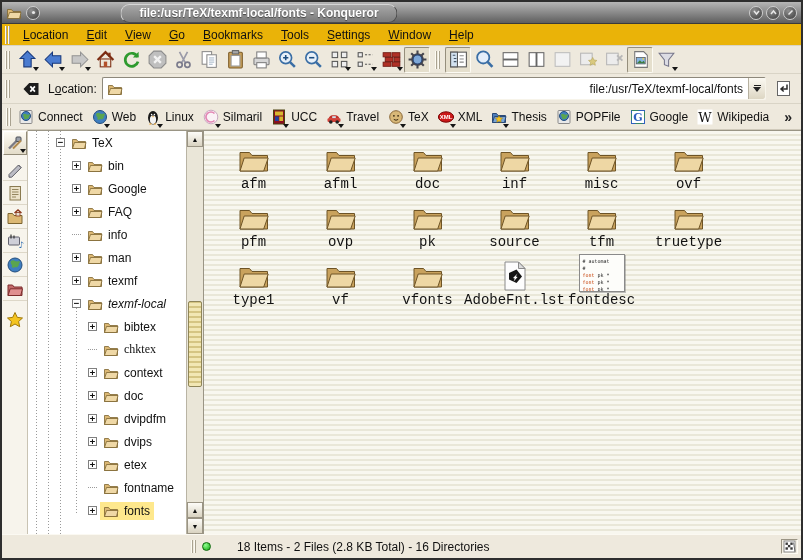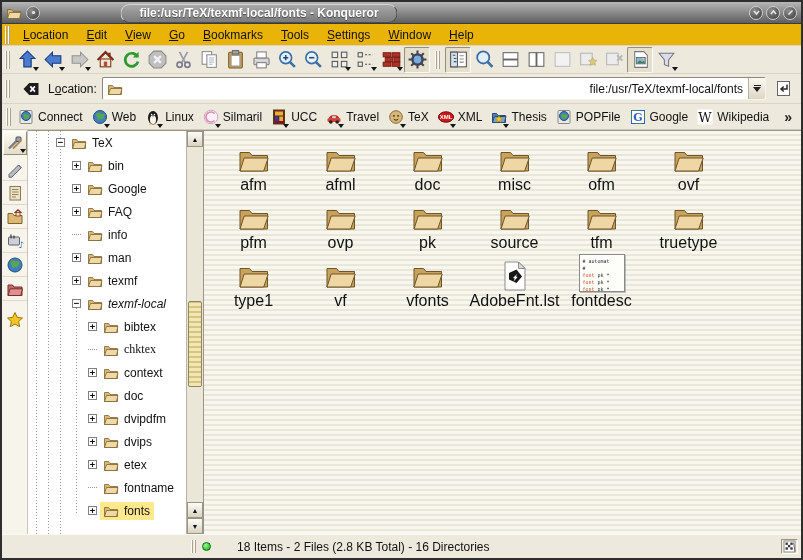--- a/index.html
+++ b/index.html
@@ -103,21 +103,21 @@
     border:1px solid #8f8558;border-radius:2px;
     background:repeating-linear-gradient(0deg,#f2e7b4 0 3px,#d5c583 3px 5px);}
   .mainview{flex:1;min-width:0;border-top:1px solid #9a9585;
     background:repeating-linear-gradient(180deg,#f8f7ef 0 3px,#e9e7d8 3px 5px);
     overflow:hidden;}
   .grid{display:grid;grid-template-columns:repeat(6,87px);grid-auto-rows:54px;
     row-gap:4px;padding:7px 0 0 6px;}
   .cell{display:flex;flex-direction:column;align-items:center;justify-content:flex-end;
     gap:1px;position:relative;}
   .cell svg{width:34px;height:32px;}
-  .ilabel{font-family:Liberation Sans, sans-serif;font-size:16px;line-height:15px;color:#111;
+  .ilabel{font-family:Liberation Mono, monospace;font-size:14px;line-height:15px;color:#111;
     white-space:nowrap;}
   .preview{width:46px;height:57px;background:#fdfdfa;border:1px solid #8a8a8a;
     box-shadow:1px 1px 0 rgba(120,120,120,.45);
     font:5px/7px "DejaVu Sans Mono",monospace;padding:3px 1px 0 3px;overflow:hidden;
     color:#222;text-align:left;}
   .preview .red{color:#c43c00;}
   
   .statusbar{height:24px;flex:0 0 auto;display:flex;align-items:center;
     border-top:1px solid #fbf9f2;background:#eee9dd;padding:0 3px;}
   .sb-spacer{width:186px;height:100%;flex:0 0 auto;}
@@ -758,28 +758,28 @@
               <path d="M3 8.5h9.5L15 11.5h15.5V27H3z" fill="#c9a25d" stroke="#6e5426"></path>
               <path d="M3 27l4.2-13h24l-4.5 13z" fill="#eed7a4" stroke="#6e5426"></path>
             </svg>
             <div class="ilabel">doc</div>
           </div>
           <div class="cell">
             <svg viewBox="0 0 34 32">
               <path d="M3 8.5h9.5L15 11.5h15.5V27H3z" fill="#c9a25d" stroke="#6e5426"></path>
               <path d="M3 27l4.2-13h24l-4.5 13z" fill="#eed7a4" stroke="#6e5426"></path>
             </svg>
+            <div class="ilabel">inf</div>
+          </div>
+          <div class="cell">
+            <svg viewBox="0 0 34 32">
+              <path d="M3 8.5h9.5L15 11.5h15.5V27H3z" fill="#c9a25d" stroke="#6e5426"></path>
+              <path d="M3 27l4.2-13h24l-4.5 13z" fill="#eed7a4" stroke="#6e5426"></path>
+            </svg>
             <div class="ilabel">misc</div>
-          </div>
-          <div class="cell">
-            <svg viewBox="0 0 34 32">
-              <path d="M3 8.5h9.5L15 11.5h15.5V27H3z" fill="#c9a25d" stroke="#6e5426"></path>
-              <path d="M3 27l4.2-13h24l-4.5 13z" fill="#eed7a4" stroke="#6e5426"></path>
-            </svg>
-            <div class="ilabel">ofm</div>
           </div>
           <div class="cell">
             <svg viewBox="0 0 34 32">
               <path d="M3 8.5h9.5L15 11.5h15.5V27H3z" fill="#c9a25d" stroke="#6e5426"></path>
               <path d="M3 27l4.2-13h24l-4.5 13z" fill="#eed7a4" stroke="#6e5426"></path>
             </svg>
             <div class="ilabel">ovf</div>
           </div>
           <div class="cell">
             <svg viewBox="0 0 34 32">

